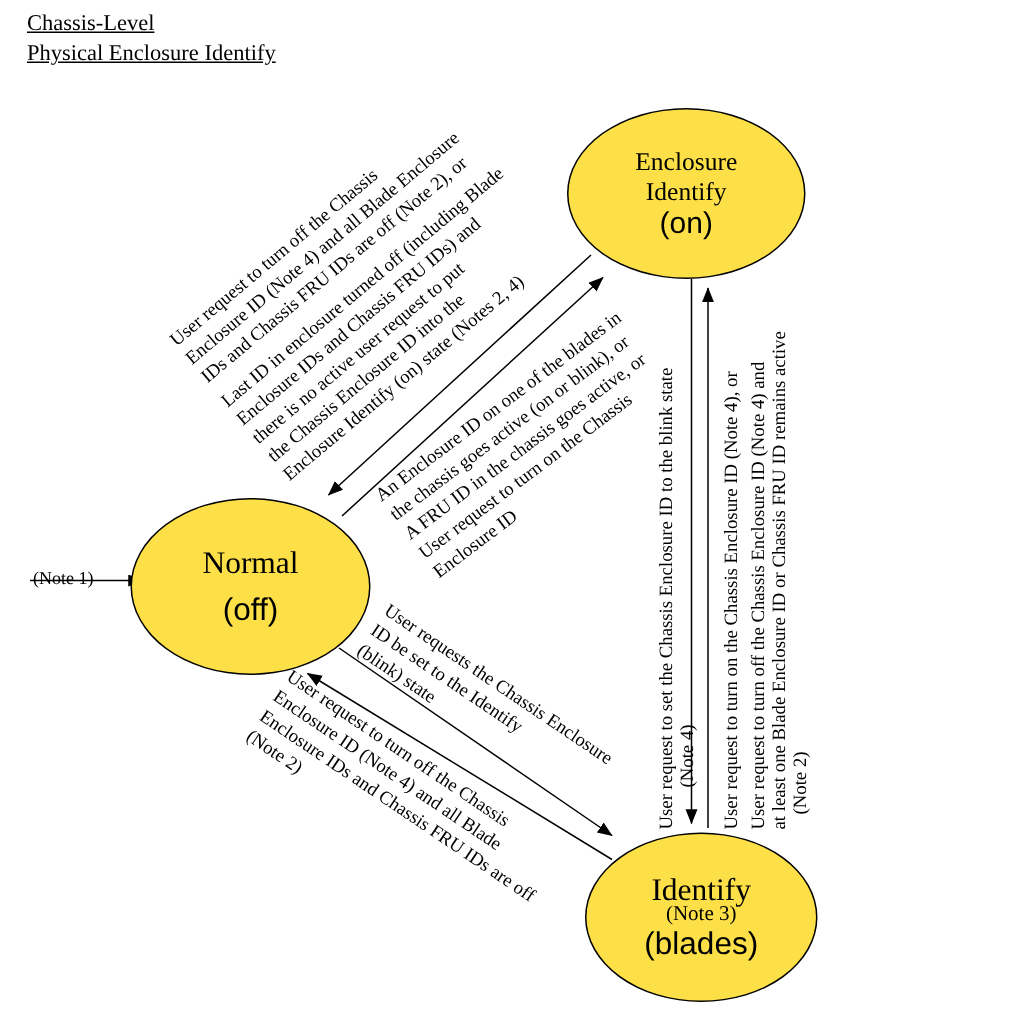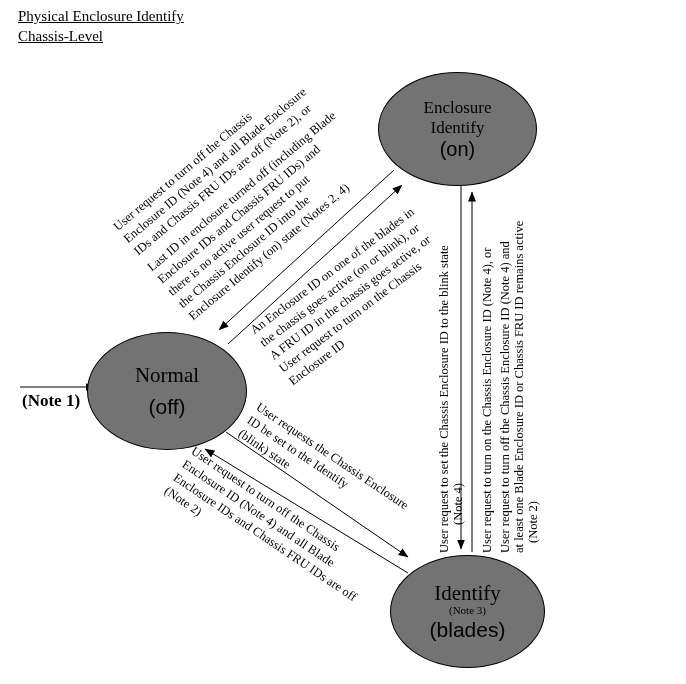--- a/index.html
+++ b/index.html
@@ -6,24 +6,24 @@
   body{position:relative;width:686px;height:684px;overflow:hidden;
        font-family:"Liberation Serif",serif;color:#000;}
   #arrow-layer{position:absolute;left:0;top:0;width:686px;height:684px;}
   line{stroke:#000;stroke-width:1;}
 
   .title{position:absolute;left:18px;top:6px;font-size:15px;line-height:20px;}
   .title .tl{text-decoration:underline;white-space:nowrap;}
 
   .state{position:absolute;border:1px solid #000;border-radius:50%;
          display:flex;flex-direction:column;align-items:center;justify-content:center;
-         text-align:center;background:#737373;}
+         text-align:center;background:#fde047;}
   .state .name{font-size:21px;line-height:22px;}
   .state .name-sm{font-size:17px;line-height:20px;}
-  .state .subnote{font-size:11px;line-height:12px;}
+  .state .subnote{font-size:14px;line-height:12px;}
   .state .mode{font-family:"Liberation Sans",sans-serif;font-size:21px;margin-top:9px;}
 
   #state-enclosure-identify{left:378px;top:72px;width:157px;height:112px;}
   #state-normal{left:87px;top:332px;width:158px;height:116px;}
   #state-identify{left:390px;top:555px;width:153px;height:111px;}
   #state-identify .mode{margin-top:2px;}
   #state-enclosure-identify .mode{margin-top:0;font-size:20px;}
 
   .rot{position:absolute;transform-origin:0 0;font-size:12.5px;line-height:16px;
        white-space:nowrap;}
@@ -34,43 +34,43 @@
   #label-ei-to-normal{left:110px;top:222px;transform:rotate(-40deg);}
   #label-normal-to-ei{left:247px;top:325px;transform:rotate(-37deg);}
   #label-normal-to-identify{left:262px;top:399px;transform:rotate(34deg);}
   #label-identify-to-normal{left:197px;top:443px;transform:rotate(34deg);}
   #label-ei-to-identify{left:437px;top:553px;transform:rotate(-90deg);}
   #label-identify-to-ei{left:480px;top:553px;transform:rotate(-90deg);}
 
   #label-ei-to-identify .tl:last-child{padding-left:28px;}
   #label-identify-to-ei .para:last-child .tl:last-child{padding-left:10px;}
 
-  .note1{position:absolute;left:22px;top:391px;font-size:17px;font-weight:bold;}
+  .note1{position:absolute;left:22px;top:378px;font-size:12px;}
 </style>
 </head>
 <body>
 
 <svg id="arrow-layer" viewBox="0 0 686 684" xmlns="http://www.w3.org/2000/svg">
   <defs>
     <marker id="ah" markerWidth="11" markerHeight="9" refX="9.5" refY="4" orient="auto">
       <path d="M0,0 L10,4 L0,8 Z" fill="#000"></path>
     </marker>
   </defs>
   <line x1="20" y1="387" x2="95" y2="387" marker-end="url(#ah)"></line>
   <line x1="394" y1="170" x2="219" y2="330" marker-end="url(#ah)"></line>
   <line x1="228" y1="344" x2="402" y2="185" marker-end="url(#ah)"></line>
   <line x1="226" y1="432" x2="408" y2="557" marker-end="url(#ah)"></line>
   <line x1="408" y1="573" x2="205" y2="449" marker-end="url(#ah)"></line>
   <line x1="461" y1="186" x2="461" y2="549" marker-end="url(#ah)"></line>
   <line x1="472" y1="552" x2="472" y2="192" marker-end="url(#ah)"></line>
 </svg>
 
 <div class="title">
+    <div class="tl">Chassis-Level</div>
     <div class="tl">Physical Enclosure Identify</div>
-    <div class="tl">Chassis-Level</div>
   </div>
 
 <div class="note1">(Note 1)</div>
 
 <div class="state" id="state-enclosure-identify">
   <div class="name-sm">Enclosure</div>
   <div class="name-sm">Identify</div>
   <div class="mode">(on)</div>
 </div>
 

